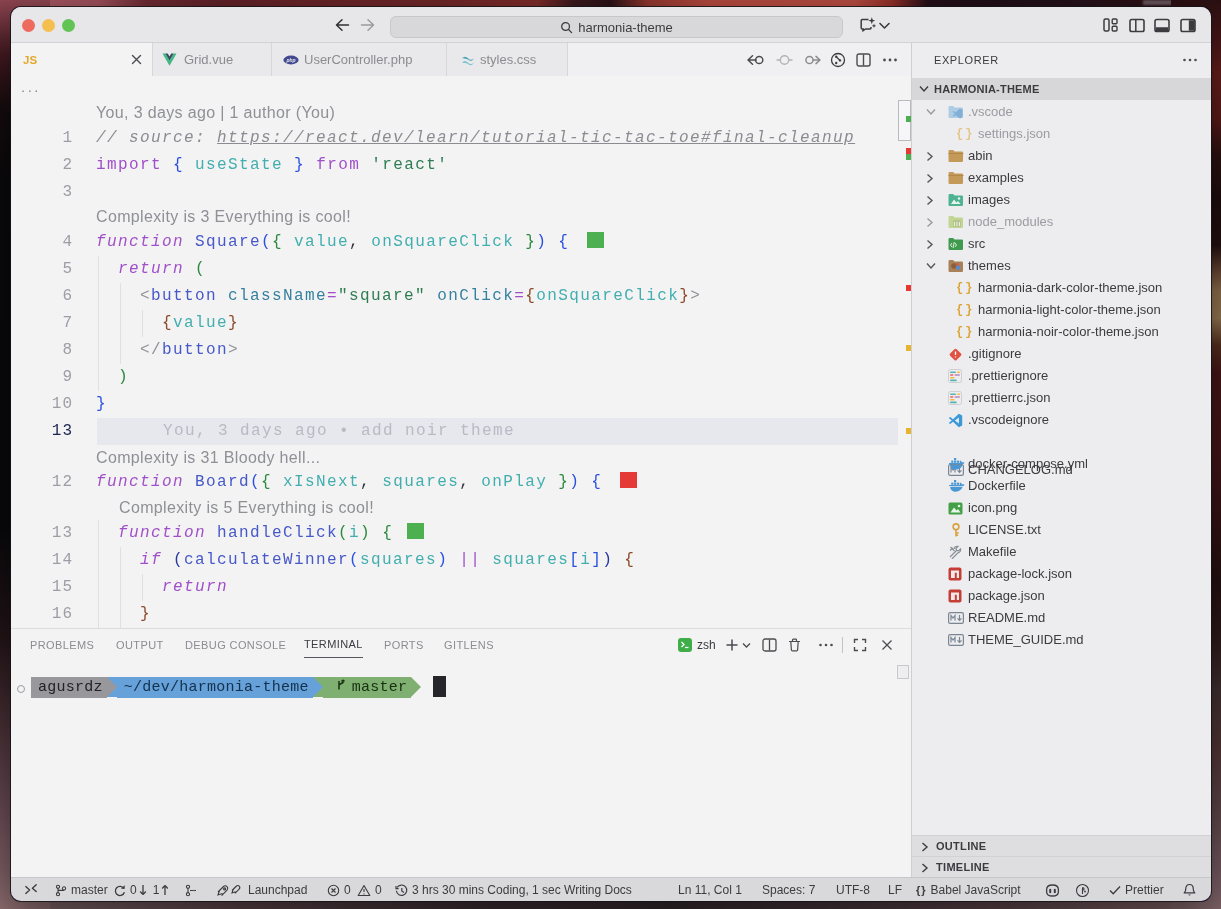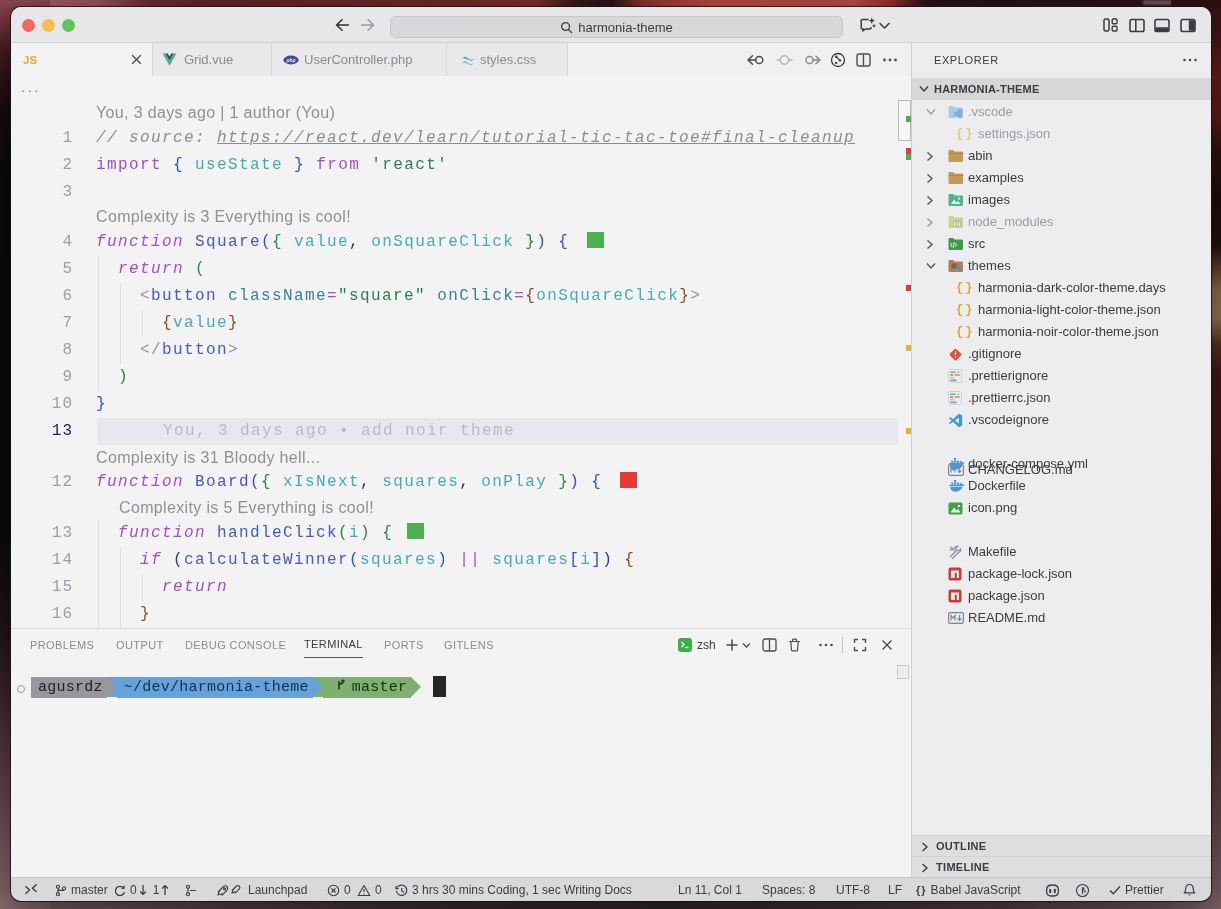--- a/index.html
+++ b/index.html
@@ -441,21 +441,21 @@
         <svg class="ic" width="16" height="14" viewBox="0 0 16 14">
           <path d="M0.5 2.2 a1.2 1.2 0 0 1 1.2-1.2 h3.4 l1.5 1.6 h7.2 a1.2 1.2 0 0 1 1.2 1.2 v8 a1.2 1.2 0 0 1 -1.2 1.2 h-12.1 a1.2 1.2 0 0 1 -1.2 -1.2 z" fill="#a8815a"></path>
           <circle cx="6" cy="7" r="2.8" fill="#8a5f3d"></circle>
           <circle cx="10" cy="8.5" r="2.2" fill="#5a8ac7"></circle>
           <circle cx="9.5" cy="5.5" r="1.4" fill="#d45a4a"></circle>
         </svg>
         <span class="lbl">themes</span>
       </div>
       <div class="srow" style="top:234px;">
         <span class="bracei">{}</span>
-        <span class="lbl2">harmonia-dark-color-theme.days</span>
+        <span class="lbl2">harmonia-dark-color-theme.json</span>
       </div>
       <div class="srow" style="top:256px;">
         <span class="bracei">{}</span>
         <span class="lbl2">harmonia-light-color-theme.json</span>
       </div>
       <div class="srow" style="top:278px;">
         <span class="bracei">{}</span>
         <span class="lbl2">harmonia-noir-color-theme.json</span>
       </div>
       <div class="srow" style="top:300px;">
@@ -526,20 +526,27 @@
         <svg class="ic" width="17" height="13" viewBox="0 0 17 13" style="top:5px;">
           <path d="M1 6 h13.5 c0.8 0 1.6 -0.6 1.9 -1.3 c-0.7 -0.5 -1.8 -0.6 -2.5 -0.2 c-0.2 -1 -0.9 -1.7 -1.9 -2 c-0.5 0.8 -0.6 1.6 -0.2 2.4 h-10.8 z" fill="#4a97d4"></path>
           <path d="M2.2 6.8 c0 2.6 1.8 5 5.3 5 c3.7 0 6.2 -2.2 7.2 -5 z" fill="#4a97d4"></path>
           <rect x="3.2" y="2.6" width="2.2" height="2.2" fill="#4a97d4"></rect>
           <rect x="6" y="2.6" width="2.2" height="2.2" fill="#4a97d4"></rect>
           <rect x="6" y="0" width="2.2" height="2.2" fill="#4a97d4"></rect>
           <rect x="8.8" y="2.6" width="2.2" height="2.2" fill="#4a97d4"></rect>
         </svg>
         <span class="lbl">Dockerfile</span>
       </div>
+      <div class="srow" style="top:476px;">
+        <svg class="ic" width="12" height="15" viewBox="0 0 12 15" style="left:38px;">
+          <circle cx="6" cy="3.8" r="2.9" stroke="#d9a03f" stroke-width="1.6" fill="none"></circle>
+          <path d="M6 6.7 V13.5 M6 10 H8.8 M6 12.2 H8.2" stroke="#d9a03f" stroke-width="1.6"></path>
+        </svg>
+        <span class="lbl">LICENSE.txt</span>
+      </div>
       <div class="srow" style="top:498px;">
         <svg class="ic" width="15" height="14" viewBox="0 0 15 14">
           <path d="M2 12 L8 6 M6 4 a3.2 3.2 0 0 1 4 -2.6 l-2 2 l0.5 2 l2 0.5 l2 -2 a3.2 3.2 0 0 1 -2.6 4 l-6 6" stroke="#8a9099" stroke-width="1.3" fill="none"></path>
           <path d="M2.5 2 L6.5 6 M2 5.5 L5 3" stroke="#8a9099" stroke-width="1.3" fill="none"></path>
         </svg>
         <span class="lbl">Makefile</span>
       </div>
       <div class="srow" style="top:520px;">
         <svg class="ic" width="14" height="14" viewBox="0 0 14 14">
           <rect x="0.5" y="0.5" width="13" height="13" rx="2" fill="#c43e35"></rect>
@@ -554,20 +561,28 @@
         </svg>
         <span class="lbl">package.json</span>
       </div>
       <div class="srow" style="top:564px;">
         <svg class="ic" width="16" height="12" viewBox="0 0 16 12" style="top:5px;">
           <rect x="0.6" y="0.6" width="14.8" height="10.8" rx="1.6" stroke="#7a8694" stroke-width="1.2" fill="none"></rect>
           <path d="M3 8.5 V3.5 L5 6 L7 3.5 V8.5" stroke="#7a8694" stroke-width="1.2" fill="none"></path>
           <path d="M11.5 3.5 V8.5 M9.5 6.8 L11.5 8.8 L13.5 6.8" stroke="#7a8694" stroke-width="1.2" fill="none" transform="translate(0,-0.4)"></path>
         </svg>
         <span class="lbl">README.md</span>
+      </div>
+      <div class="srow" style="top:586px;">
+        <svg class="ic" width="16" height="12" viewBox="0 0 16 12" style="top:5px;">
+          <rect x="0.6" y="0.6" width="14.8" height="10.8" rx="1.6" stroke="#7a8694" stroke-width="1.2" fill="none"></rect>
+          <path d="M3 8.5 V3.5 L5 6 L7 3.5 V8.5" stroke="#7a8694" stroke-width="1.2" fill="none"></path>
+          <path d="M11.5 3.5 V8.5 M9.5 6.8 L11.5 8.8 L13.5 6.8" stroke="#7a8694" stroke-width="1.2" fill="none" transform="translate(0,-0.4)"></path>
+        </svg>
+        <span class="lbl">THEME_GUIDE.md</span>
       </div>
 
       <div class="shead" style="top:792px; height:21px;">
         <svg style="position:absolute; left:9px; top:6px;" width="8" height="10" viewBox="0 0 8 10">
           <path d="M1.5 1 L6 5 L1.5 9" stroke="#3b3b40" stroke-width="1.4" fill="none"></path>
         </svg>
         <span style="position:absolute; left:24px; line-height:21px;">OUTLINE</span>
       </div>
       <div class="shead" style="top:813px; height:21px;">
         <svg style="position:absolute; left:9px; top:6px;" width="8" height="10" viewBox="0 0 8 10">
@@ -641,21 +656,21 @@
         <svg width="13" height="13" viewBox="0 0 13 13">
           <path d="M2.2 3.4 a5.2 5.2 0 1 1 -0.8 3.4 M1 2 v2.6 h2.6" stroke="#3b3b44" stroke-width="1.2" fill="none"></path>
           <path d="M6.8 4 v3 l2.2 1.4" stroke="#3b3b44" stroke-width="1.2" fill="none"></path>
         </svg>
         <span>3 hrs 30 mins Coding, 1 sec Writing Docs</span>
       </div>
       <div class="sbi" style="left:667px;">
         <span>Ln 11, Col 1</span>
       </div>
       <div class="sbi" style="left:751px;">
-        <span>Spaces: 8</span>
+        <span>Spaces: 7</span>
       </div>
       <div class="sbi" style="left:825px;">
         <span>UTF-8</span>
       </div>
       <div class="sbi" style="left:877px;">
         <span>LF</span>
       </div>
       <div class="sbi" style="left:905px;">
         <span style="font-weight:bold; font-size:11px; letter-spacing:1px;">{}</span>
         <span>Babel JavaScript</span>

